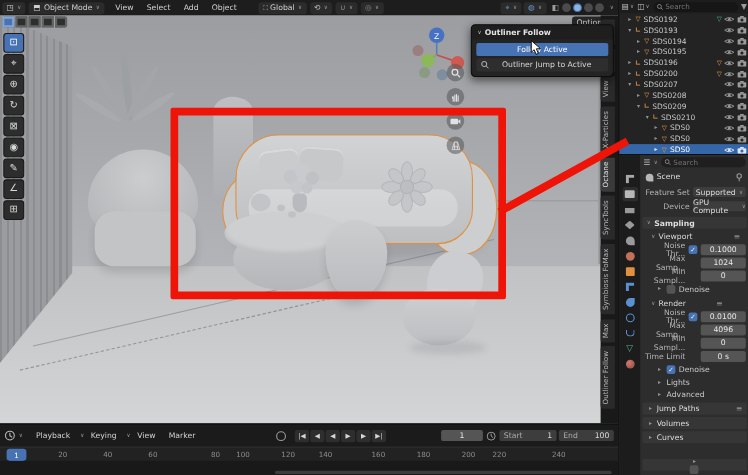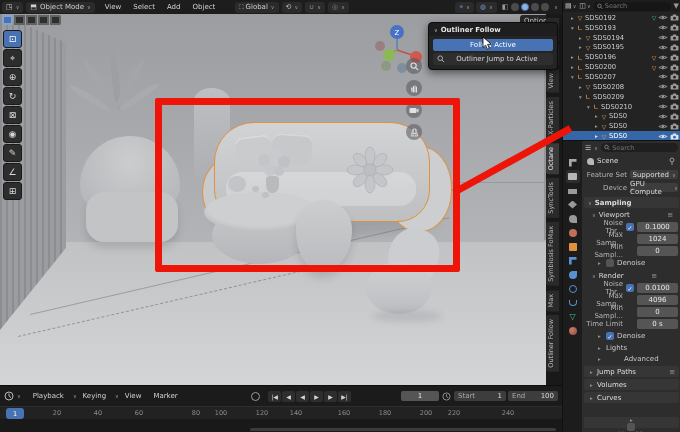--- a/index.html
+++ b/index.html
@@ -674,21 +674,21 @@
         <span class="oexp">▸</span>
           <span class="chk" style="margin:0 3px;">✓</span>
           <span>Denoise</span>
       </div>
       <div class="row" style="height:11px;padding:0 3px 0 14px;color:#c8c8c8;">
         <span class="oexp">▸</span>
           <span style="margin-left:3px;">Lights</span>
       </div>
       <div class="row" style="height:11px;padding:0 3px 0 14px;color:#c8c8c8;">
         <span class="oexp">▸</span>
-          <span style="margin-left:21px;">Advanced</span>
+          <span style="margin-left:3px;">Advanced</span>
       </div>
 
       <div class="psec" style="margin:2px 2px 0;">
         <span class="oexp">▸</span>
           <span style="margin-left:2px;">Jump Paths</span>
         <div style="flex:1;"></div>
           <span style="color:#9a9a9a;">≡</span>
       </div>
       <div class="psec" style="margin:2px 2px 0;">
         <span class="oexp">▸</span>

